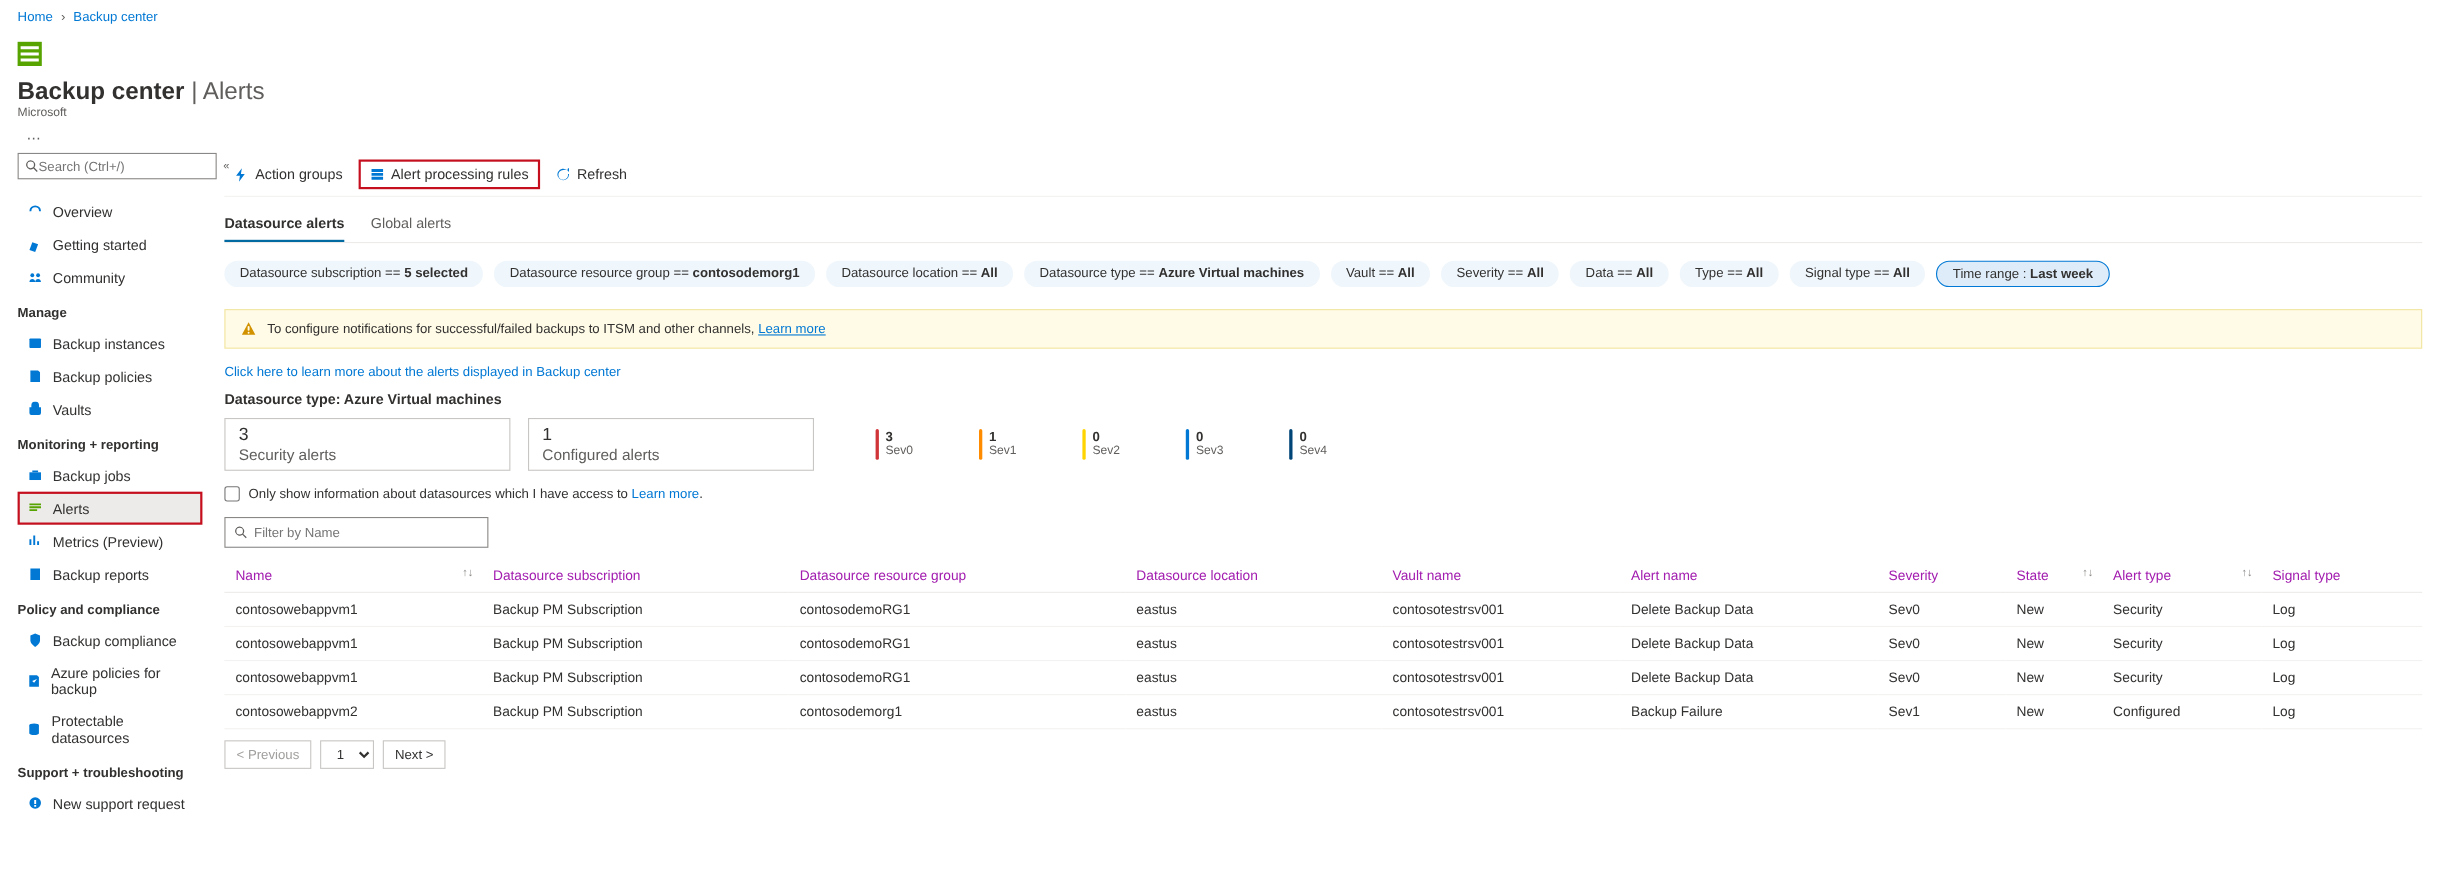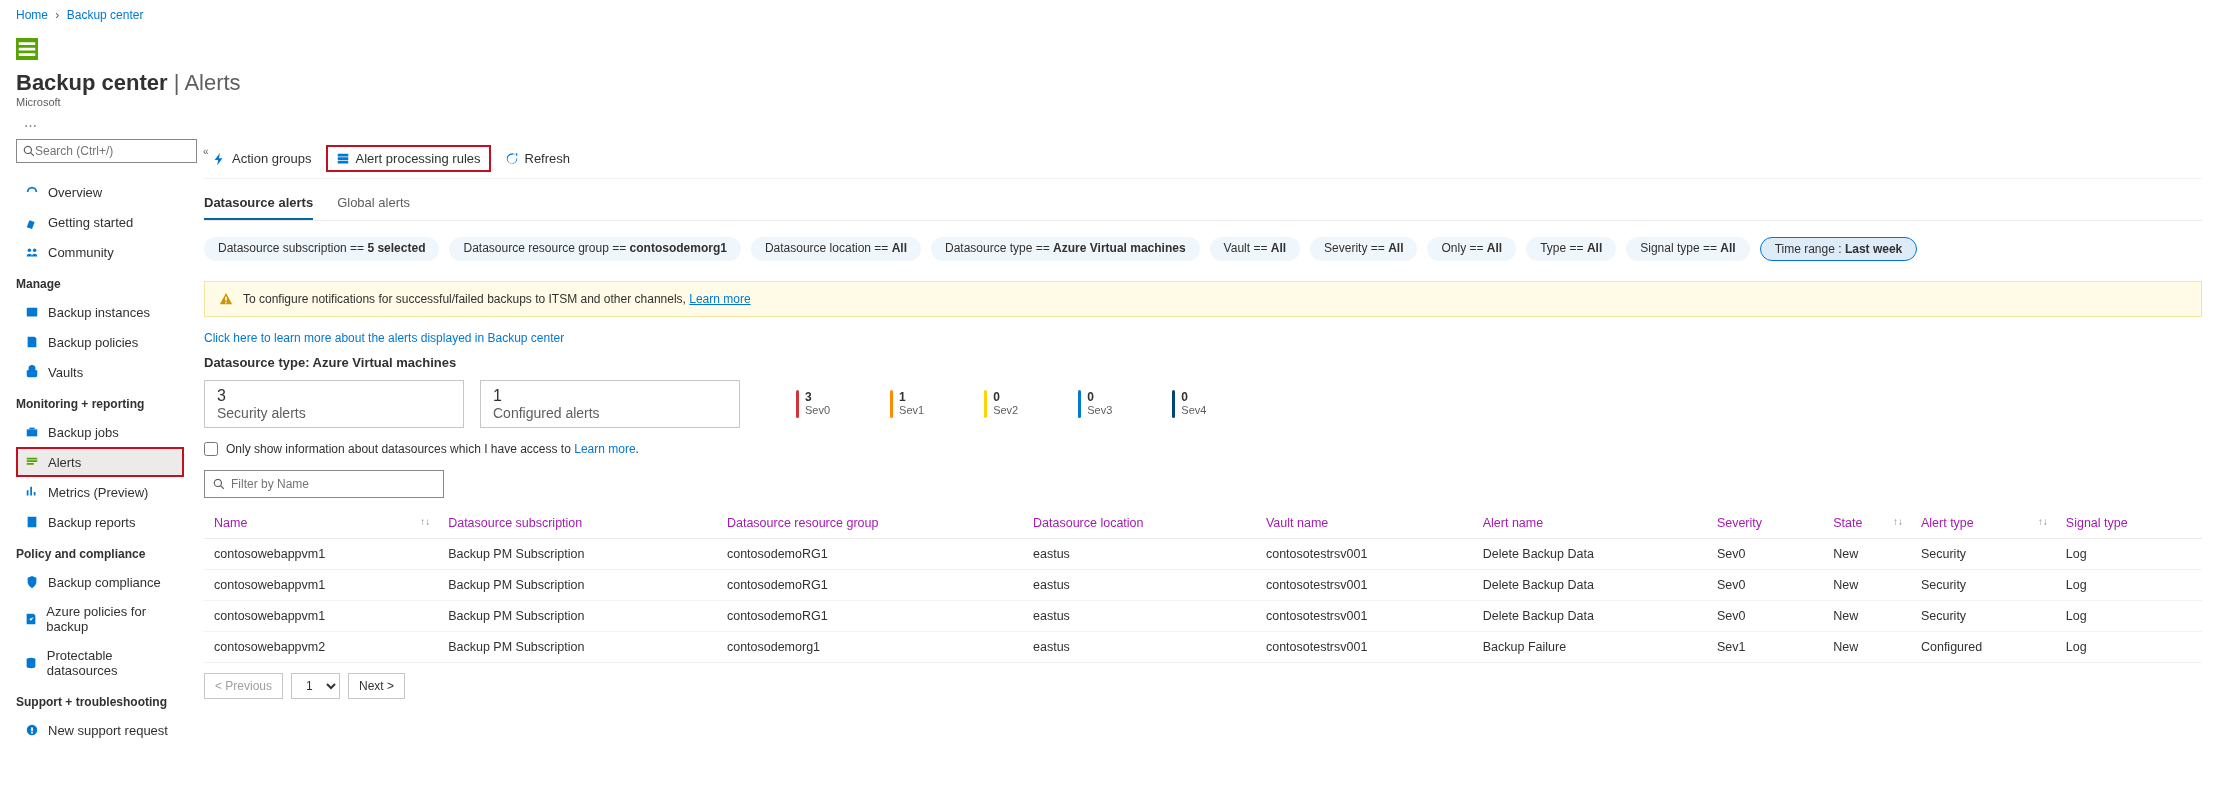--- a/index.html
+++ b/index.html
@@ -262,21 +262,21 @@
       <div class="tab">Global alerts</div>
     </div>
 
     <div class="pills" id="pills">
         <div class="pill"><span>Datasource subscription == </span><strong>5 selected</strong></div>
         <div class="pill"><span>Datasource resource group == </span><strong>contosodemorg1</strong></div>
         <div class="pill"><span>Datasource location == </span><strong>All</strong></div>
         <div class="pill"><span>Datasource type == </span><strong>Azure Virtual machines</strong></div>
         <div class="pill"><span>Vault == </span><strong>All</strong></div>
         <div class="pill"><span>Severity == </span><strong>All</strong></div>
-        <div class="pill"><span>Only == </span><strong>All</strong></div>
+        <div class="pill"><span>Data == </span><strong>All</strong></div>
         <div class="pill"><span>Type == </span><strong>All</strong></div>
         <div class="pill"><span>Signal type == </span><strong>All</strong></div>
         <div class="pill selected"><span>Time range : </span><strong>Last week</strong></div>
       </div>
 
     <div class="infobar">
       <svg viewBox="0 0 16 16">
           <path d="M8 1l7 13H1L8 1zm0 4a1 1 0 00-1 1v3a1 1 0 002 0V6a1 1 0 00-1-1zm0 6a1 1 0 100 2 1 1 0 000-2z"></path>
         </svg>
       <span><span>To configure notifications for successful/failed backups to ITSM and other channels,</span>&nbsp;<a>Learn more</a></span>

